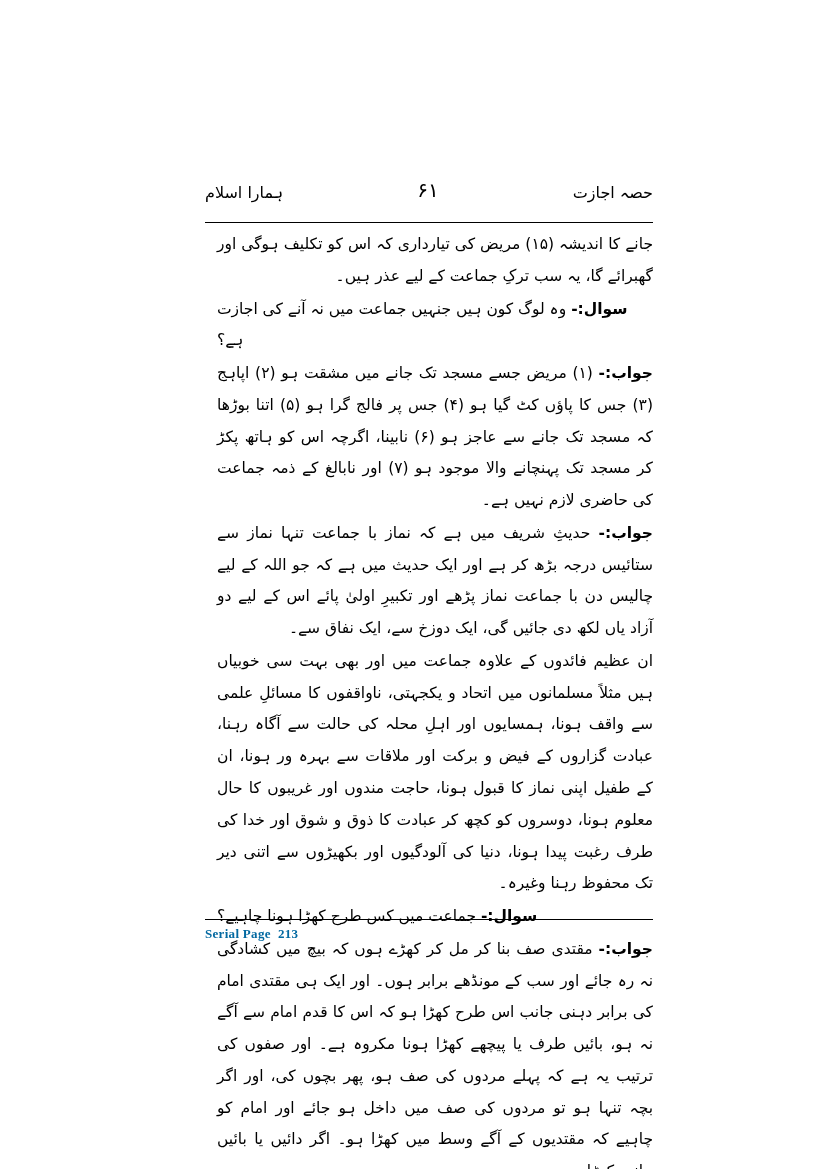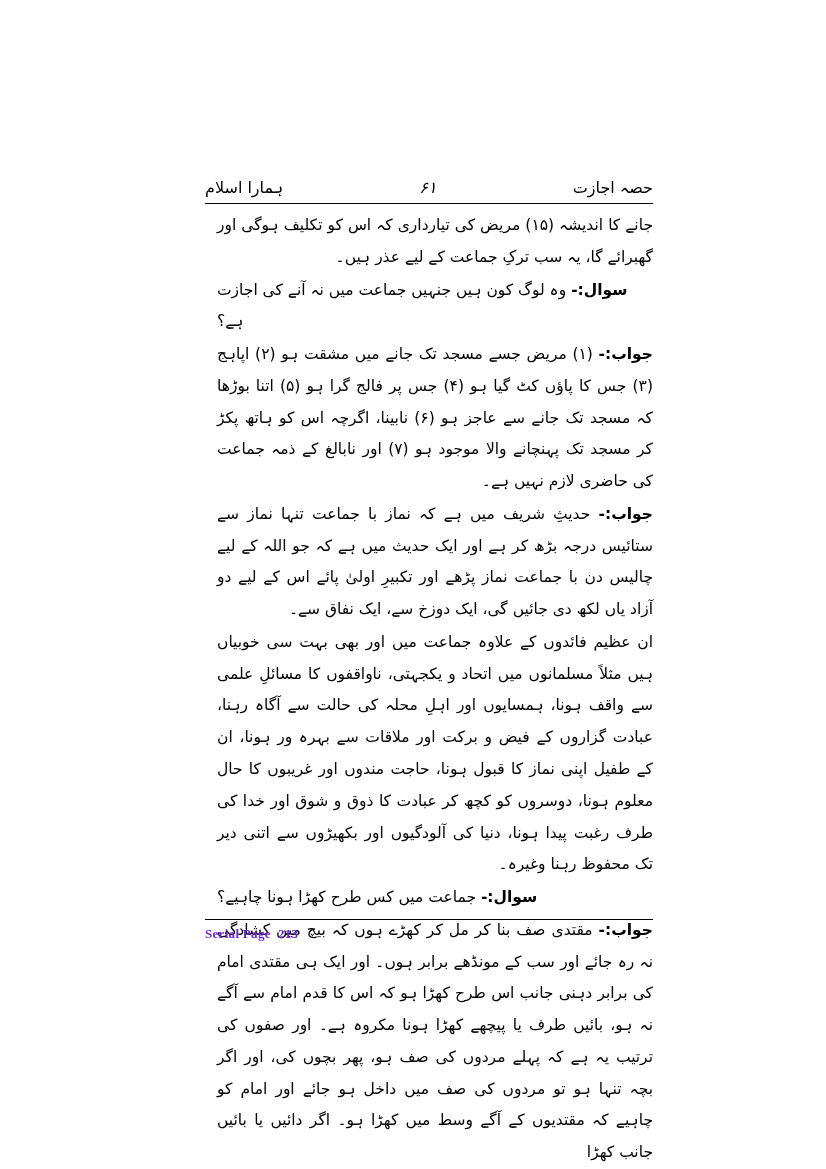--- a/index.html
+++ b/index.html
@@ -29,33 +29,32 @@
     width: 448px;
   }
 
   
   .page-header {
     display: flex;
     flex-direction: row-reverse;
     justify-content: space-between;
     align-items: flex-end;
     direction: rtl;
-    padding-bottom: 5px;
+    padding-bottom: 19px;
     border-bottom: 1.6px solid #000;
     font-family: "DejaVu Sans", sans-serif;
     font-size: 16px;
     line-height: 1.25;
   }
   .header-right, .header-left {
     white-space: nowrap;
   }
   .header-page-number {
-    font-size: 16px;
+    font-size: 20px;
     letter-spacing: 0.5px;
-    font-style: italic;
   }
 
   
   .body-text {
     direction: rtl;
     text-align: justify;
     font-family: "DejaVu Sans", sans-serif;
     font-size: 15.5px;
     line-height: 2.05;
     margin-top: 6px;
@@ -82,21 +81,21 @@
     top: 919px;
     width: 448px;
     border-top: 1.6px solid #000;
     padding-top: 6px;
   }
   .serial {
     font-family: "Liberation Serif", serif;
     font-size: 13px;
     font-weight: bold;
     letter-spacing: 0.3px;
-    color: #6d28d9;
+    color: #0369a1;
     text-align: left;
     direction: ltr;
   }
 </style>
 </head>
 <body>
 
 <div class="page">
 
   <div class="content-area">

